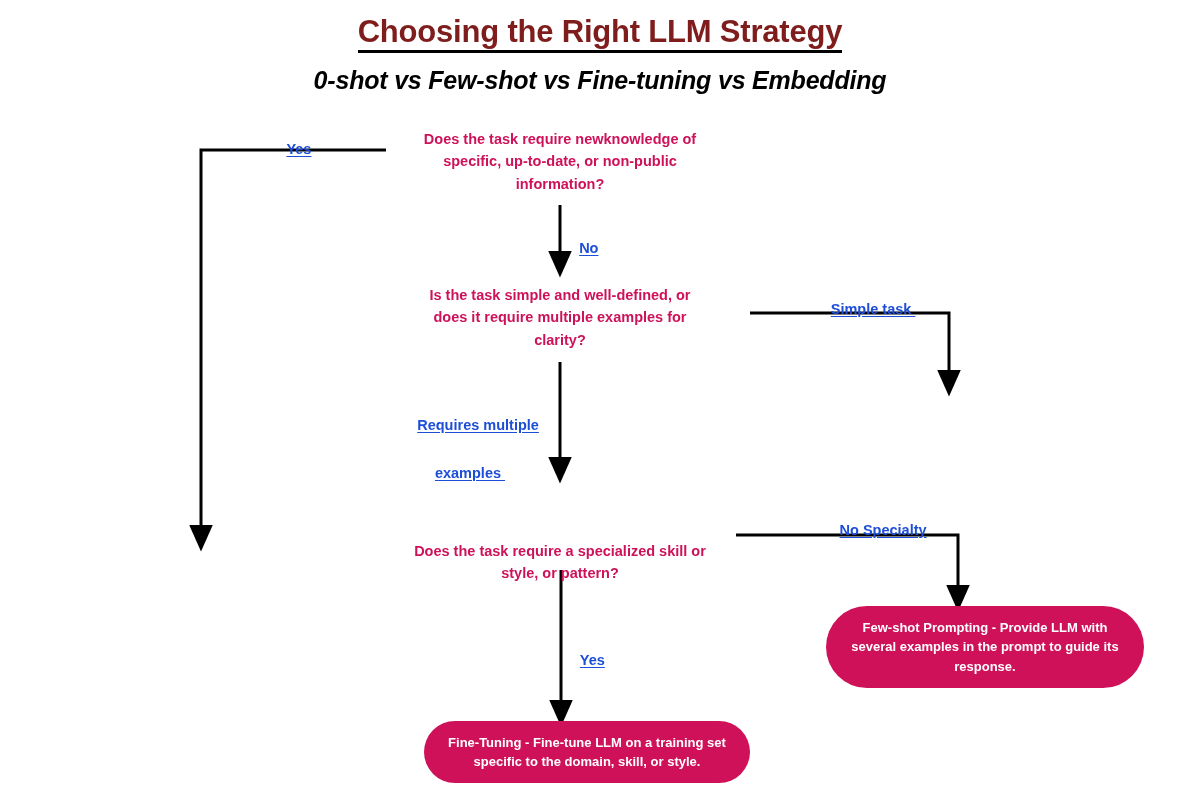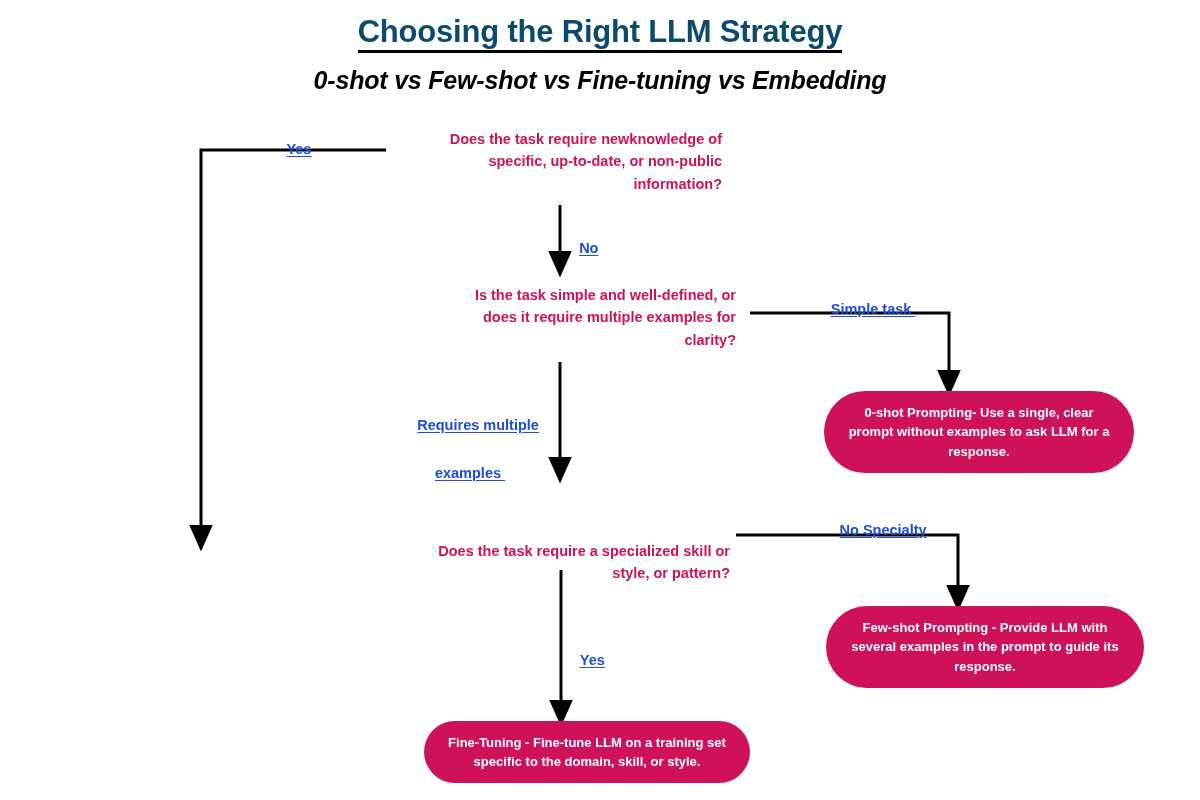--- a/index.html
+++ b/index.html
@@ -33,21 +33,21 @@
   }
   
   .title {
     position: absolute;
     left: 0;
     top: 14px;
     width: 1200px;
     text-align: center;
     font-size: 31px;
     font-weight: bold;
-    color: #0c4a6e;
+    color: #7f1d1d;
     letter-spacing: -0.2px;
   }
   .title span {
     border-bottom: 3px solid #000;
     padding-bottom: 1px;
   }
   .subtitle {
     position: absolute;
     left: 0;
     top: 66px;
@@ -58,21 +58,21 @@
     color: #000000;
     letter-spacing: -0.2px;
     font-style: italic;
   }
   
   .decision {
     color: #CE1158;
     font-weight: bold;
     font-size: 14.5px;
     line-height: 1.55;
-    text-align: right;
+    text-align: center;
   }
   
   .pill {
     background: #CE1158;
     color: #ffffff;
     font-weight: bold;
     font-size: 13px;
     line-height: 1.5;
     text-align: center;
     border-radius: 60px;
@@ -150,35 +150,32 @@
   <div class="edge-label" style="left:564px; top:636px; width:60px; text-align:left;">
     <u>Yes</u>
   </div>
 
   <div class="node decision" style="left:398px; top:128px; width:324px;">
     <div>Does the task require newknowledge of</div>
     <div>specific, up-to-date, or non-public</div>
     <div>information?</div>
   </div>
 
-  <div class="node decision" style="left:412px; top:284px; width:324px;">
+  <div class="node decision" style="left:398px; top:284px; width:324px;">
     <div>Is the task simple and well-defined, or</div>
     <div>does it require multiple examples for</div>
     <div>clarity?</div>
   </div>
 
   <div class="node decision" style="left:390px; top:512px; width:340px;margin-top:28px;">
     <div>Does the task require a specialized skill or</div>
     <div>style, or pattern?</div>
   </div>
 
 
-  <div class="node pill" style="left:824px; top:391px; width:310px; height:82px;">
-    <span>0-shot Prompting- Use a single, clear prompt without examples to ask LLM for a response.</span>
-  </div>
 
   <div class="node pill" style="left:826px; top:606px; width:318px; height:82px;justify-content:center;">
     <span>Few-shot Prompting - Provide LLM with several examples in the prompt to guide its response.</span>
   </div>
 
   <div class="node pill" style="left:424px; top:721px; width:326px; height:62px;">
     <span>Fine-Tuning - Fine-tune LLM on a training set specific to the domain, skill, or style.</span>
   </div>
 
 </div>

